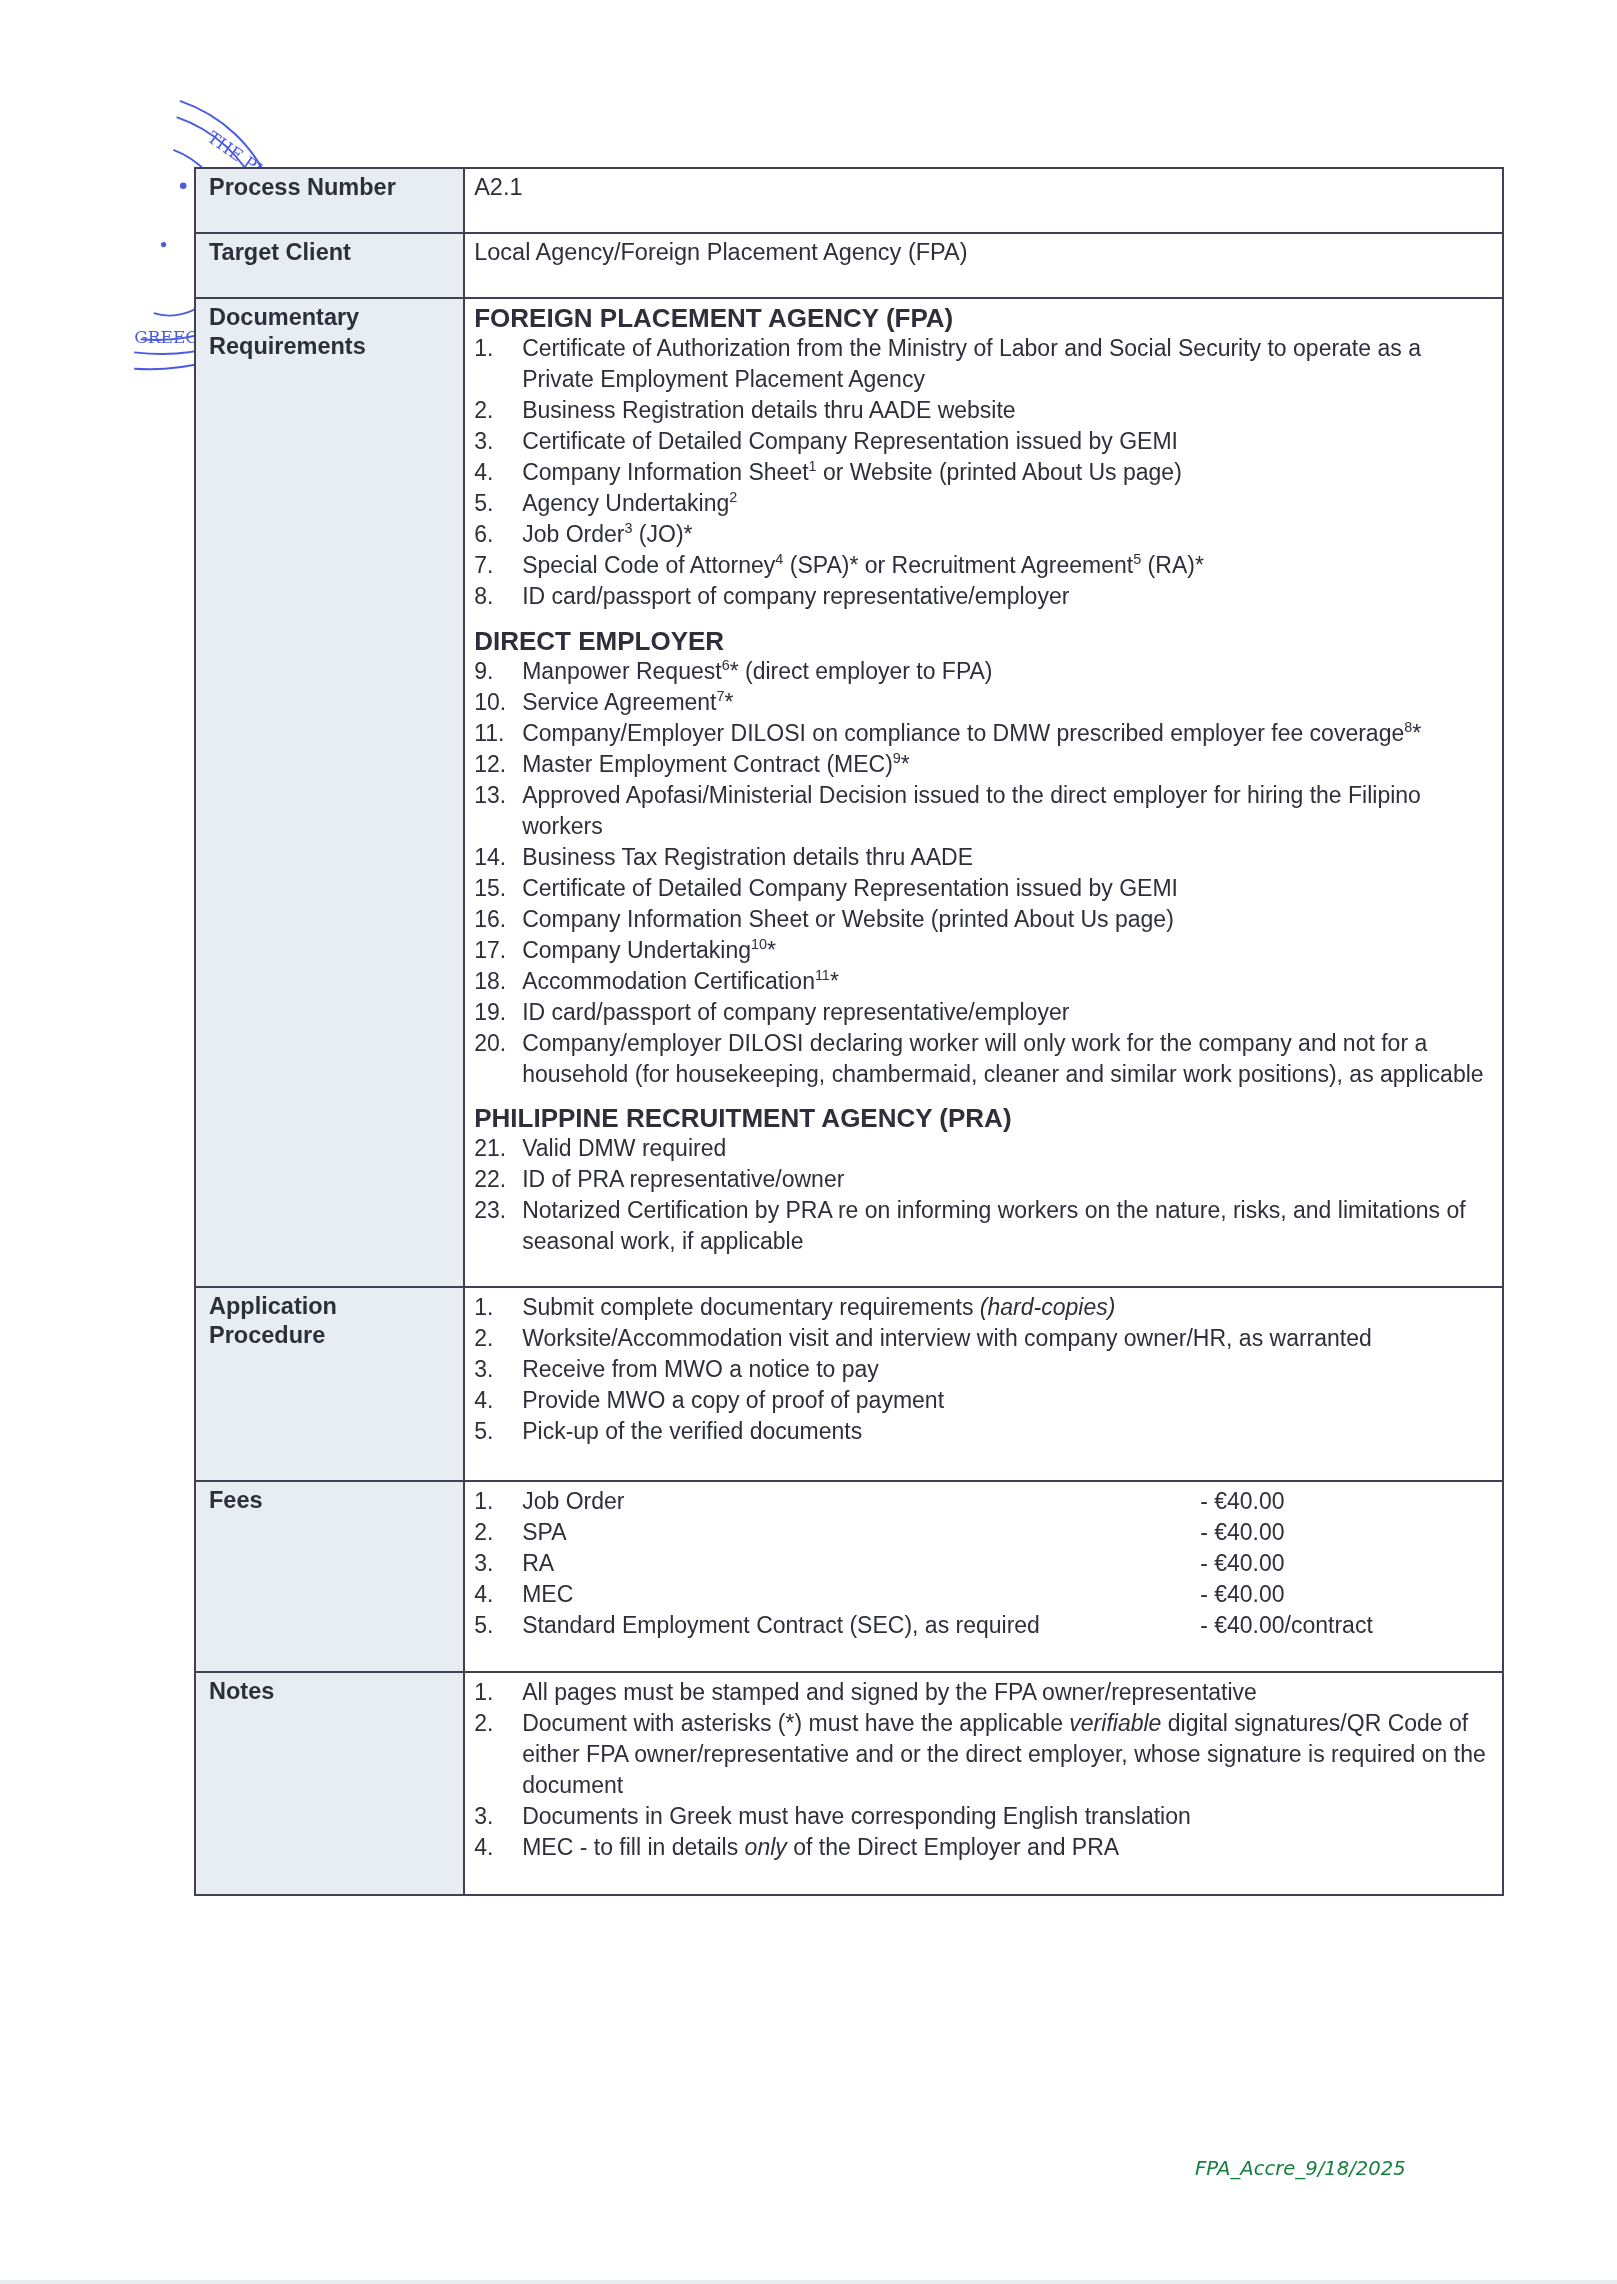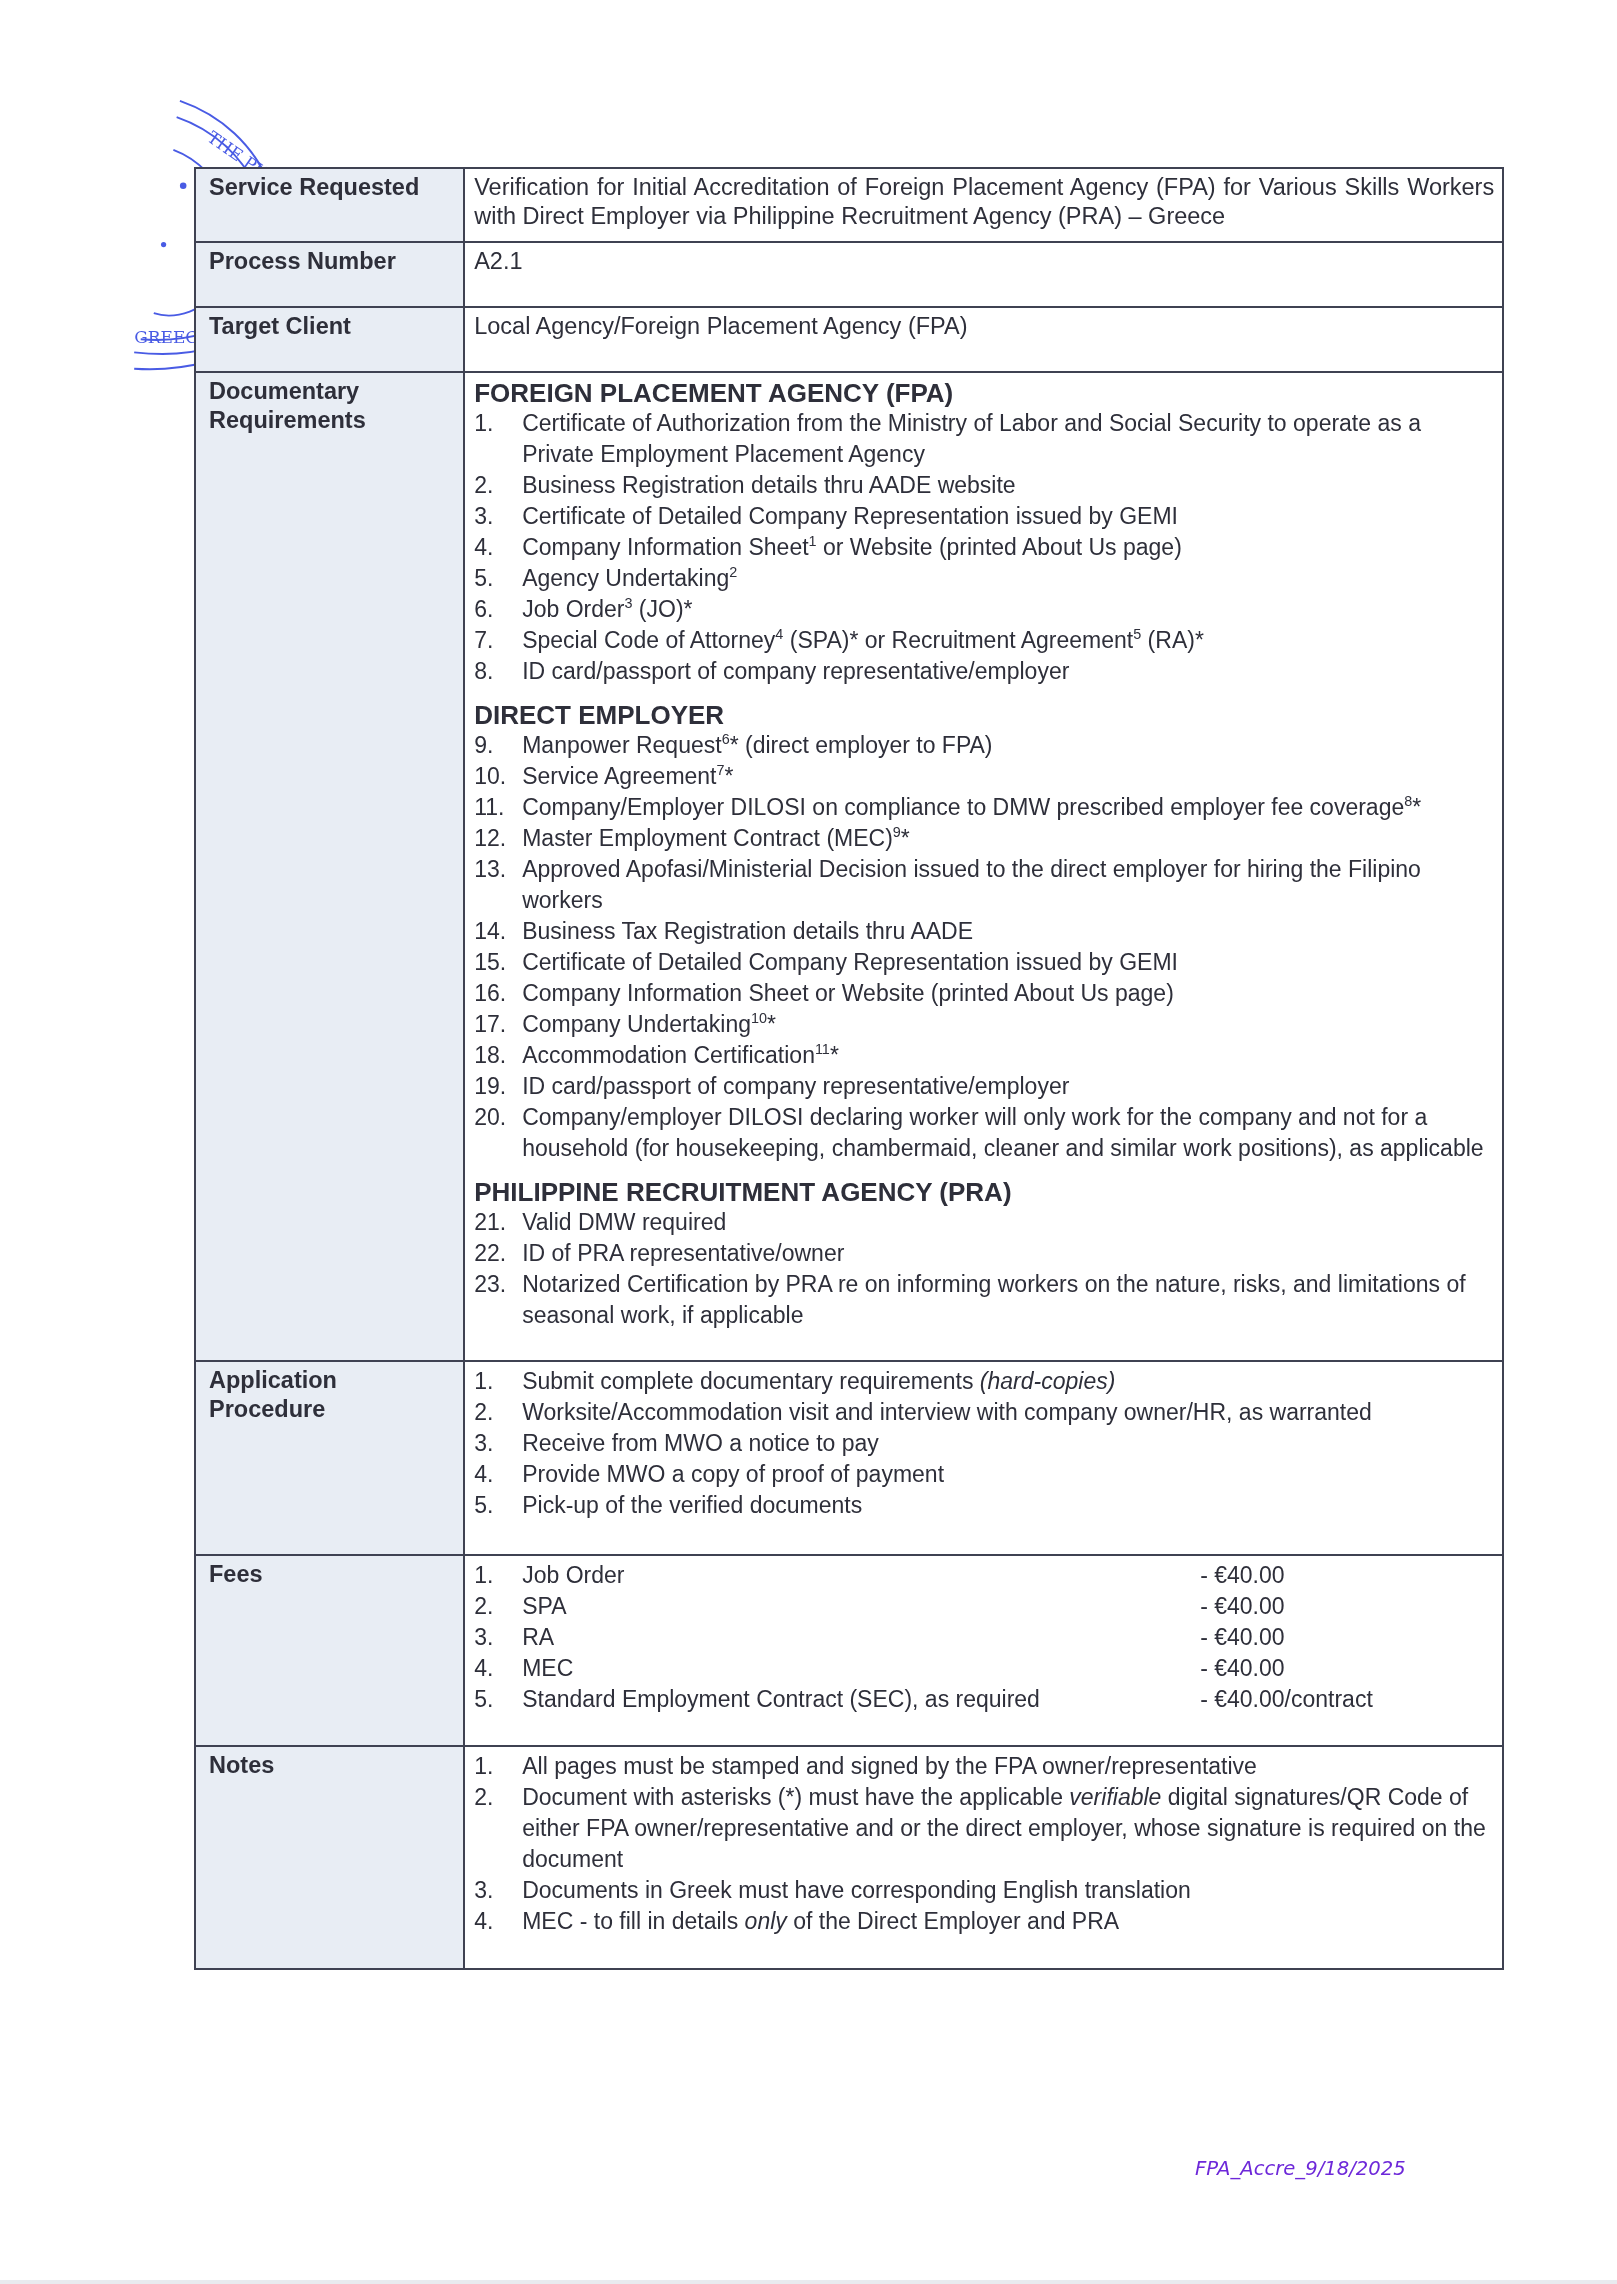--- a/index.html
+++ b/index.html
@@ -68,21 +68,21 @@
   .row-fees .value-cell { padding-bottom: 30px; }
   .row-notes .value-cell { padding-bottom: 31px; }
   em { font-style: italic; }
 
   .footer-ref {
     position: absolute;
     left: 1195px; top: 2157px;
     font-family: "DejaVu Sans", sans-serif;
     font-style: italic;
     font-size: 19.6px;
-    color: #6d28d9;
+    color: #15803d;
   }
   .stamp {
     position: absolute;
     left: 134px; top: 91px;
     width: 216px; height: 281px;
     pointer-events: none;
     opacity: 0.85;
   }
 </style>
 </head>
@@ -100,24 +100,20 @@
   <text x="0" y="385" font-family="DejaVu Serif, serif" font-size="26" fill="#2a3fe0">GREECE</text>
   <g fill="#2a3fe0">
     <circle cx="75" cy="145" r="5"></circle>
     <circle cx="45" cy="235" r="4"></circle>
     <circle cx="190" cy="350" r="4"></circle>
   </g>
 </svg>
 
 <table class="table">
   <tbody>
-      <tr class="row-service">
-    <td class="label-cell">Service Requested</td>
-    <td class="value-cell just">Verification for Initial Accreditation of Foreign Placement Agency (FPA) for Various Skills Workers with Direct Employer via Philippine Recruitment Agency (PRA) – Greece</td>
-  </tr>
   <tr class="row-process">
     <td class="label-cell">Process Number</td>
     <td class="value-cell">A2.1</td>
   </tr>
   <tr class="row-target">
     <td class="label-cell">Target Client</td>
     <td class="value-cell">Local Agency/Foreign Placement Agency (FPA)</td>
   </tr>
   <tr class="row-doc">
     <td class="label-cell">Documentary Requirements</td>

